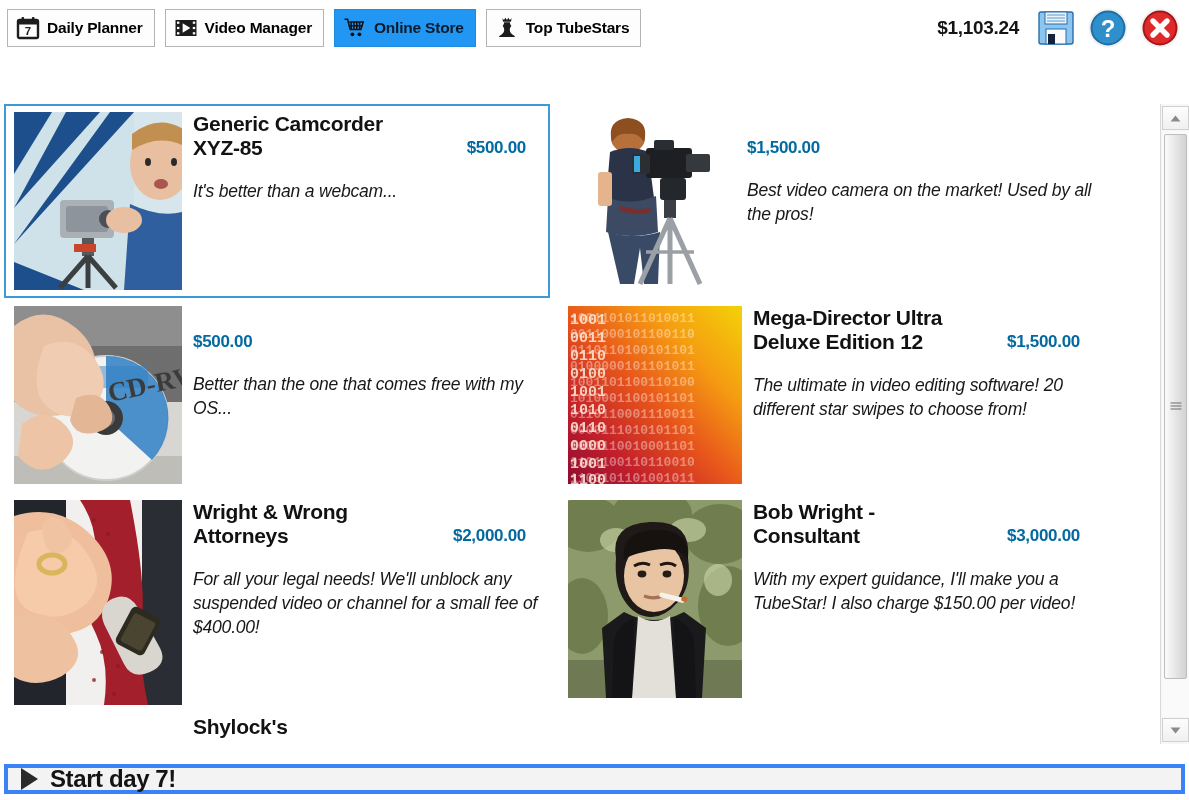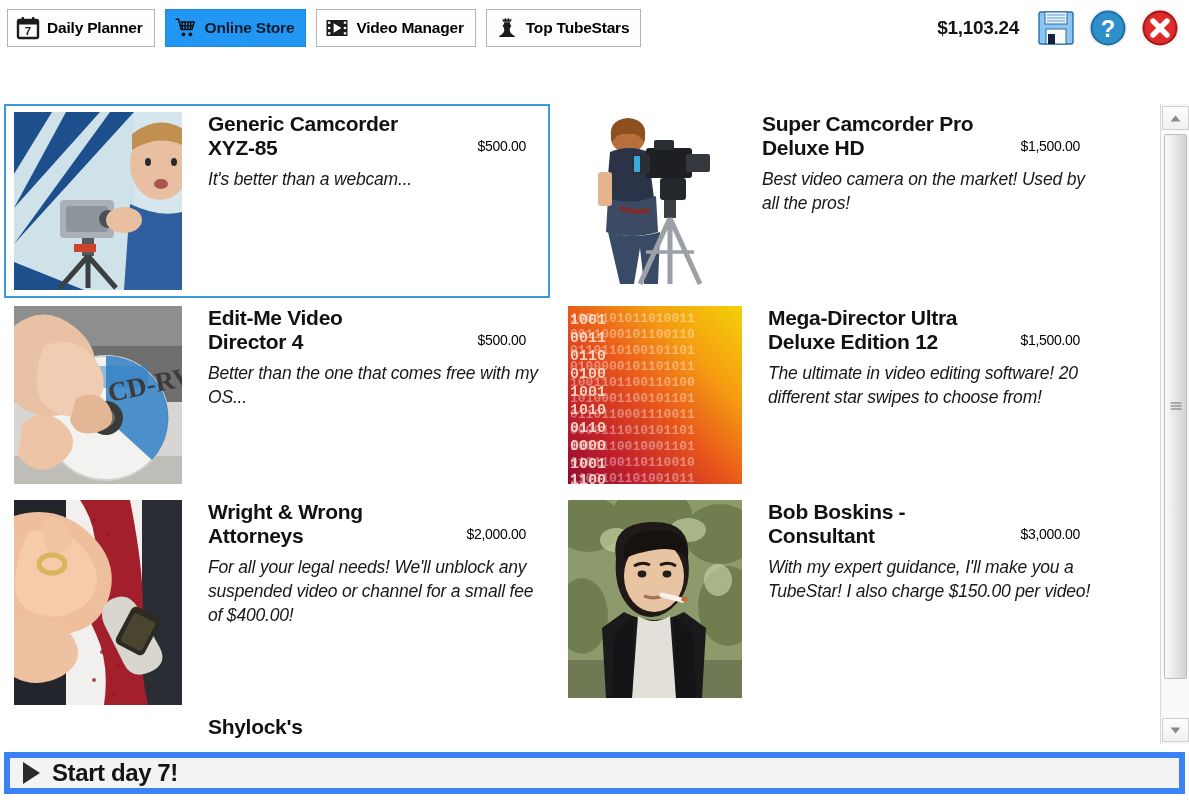--- a/index.html
+++ b/index.html
@@ -104,48 +104,48 @@
     width: 168px;
     height: 178px;
     flex: 0 0 168px;
     background: #be185d;
     overflow: hidden;
     position: relative;
   }
   .thumb svg { display:block; width: 100%; height: 100%; }
   .info {
     flex: 1 1 auto;
-    padding-left: 26px;
+    padding-left: 11px;
     min-width: 0;
   }
   .titlerow {
     display: flex;
     align-items: flex-start;
     justify-content: space-between;
     gap: 10px;
   }
   .ptitle {
     font-size: 21px;
     font-weight: bold;
     color: #121212;
     line-height: 1.12;
     letter-spacing: -0.3px;
     max-width: 215px;
   }
   .pprice {
-    font-size: 14px;
-    font-weight: normal;
-    color: #000000;
+    font-size: 17px;
+    font-weight: bold;
+    color: #0369a1;
     white-space: nowrap;
     letter-spacing: -0.3px;
     padding-top: 26px;
     padding-right: 18px;
   }
   .pdesc {
-    margin-top: 8px;
+    margin-top: 20px;
     font-size: 17.5px;
     font-style: italic;
     color: #18181a;
     line-height: 1.38;
     letter-spacing: -0.2px;
     max-width: 360px;
   }
 
   
   .scrollbar {
@@ -191,23 +191,23 @@
   .sb-grip i {
     display: block; height: 1px; background: #6d6d6d;
     margin-bottom: 2px;
   }
 
   
   .statusbar {
     position: absolute;
     left: 4px; bottom: 6px;
     width: 1181px;
-    height: 42px;
+    height: 30px;
     background: #f3f3f3;
-    border: 6px solid #3b82f6;
+    border: 4px solid #3b82f6;
     box-sizing: border-box;
     display: flex;
     align-items: center;
     padding-left: 13px;
     gap: 12px;
     cursor: pointer;
   }
   .play-tri {
     width: 0; height: 0;
     border-left: 17px solid #2a2a2a;
@@ -231,53 +231,53 @@
       <span class="tab-icon">
         <svg viewBox="0 0 24 24">
           <rect x="2" y="4" width="20" height="18" rx="1.5" fill="none" stroke="#1c1c1c" stroke-width="2.4"></rect>
           <rect x="2" y="4" width="20" height="4.5" fill="#1c1c1c"></rect>
           <rect x="5.5" y="1" width="2.6" height="4.5" rx="1" fill="#1c1c1c"></rect>
           <rect x="15.9" y="1" width="2.6" height="4.5" rx="1" fill="#1c1c1c"></rect>
           <text x="12" y="19.2" font-family="Liberation Sans, sans-serif" font-size="11.5" font-weight="bold" fill="#1c1c1c" text-anchor="middle">7</text>
         </svg>
       </span>
       <span class="tab-label">Daily Planner</span>
-    </div>
-
-    <div class="tab active">
-      <span class="tab-icon">
-        <svg viewBox="0 0 24 24">
-          <g fill="none" stroke="#101010" stroke-width="1.5">
-            <path d="M1.5 3.2 h3.1 l2.6 10.4 h10.6 l2.4 -7.6 h-13.8"></path>
-            <path d="M8.2 6 v7.5 M11 6 v7.5 M13.8 6 v7.5 M16.6 6 v7.5"></path>
-            <path d="M6.6 9.8 h13"></path>
-          </g>
-          <circle cx="9.4" cy="18.3" r="1.9" fill="#101010"></circle>
-          <circle cx="16.4" cy="18.3" r="1.9" fill="#101010"></circle>
-        </svg>
-      </span>
-      <span class="tab-label">Online Store</span>
     </div>
 
     <div class="tab">
       <span class="tab-icon">
         <svg viewBox="0 0 24 24">
           <rect x="1.5" y="4" width="21" height="16" fill="#1c1c1c"></rect>
           <g fill="#ffffff">
             <rect x="3" y="5.6" width="2.4" height="2.2"></rect>
             <rect x="3" y="10.9" width="2.4" height="2.2"></rect>
             <rect x="3" y="16.2" width="2.4" height="2.2"></rect>
             <rect x="18.8" y="5.6" width="2.4" height="2.2"></rect>
             <rect x="18.8" y="10.9" width="2.4" height="2.2"></rect>
             <rect x="18.8" y="16.2" width="2.4" height="2.2"></rect>
             <polygon points="8.6,7.2 16.4,12 8.6,16.8"></polygon>
           </g>
         </svg>
       </span>
       <span class="tab-label">Video Manager</span>
+    </div>
+
+    <div class="tab active">
+      <span class="tab-icon">
+        <svg viewBox="0 0 24 24">
+          <g fill="none" stroke="#101010" stroke-width="1.5">
+            <path d="M1.5 3.2 h3.1 l2.6 10.4 h10.6 l2.4 -7.6 h-13.8"></path>
+            <path d="M8.2 6 v7.5 M11 6 v7.5 M13.8 6 v7.5 M16.6 6 v7.5"></path>
+            <path d="M6.6 9.8 h13"></path>
+          </g>
+          <circle cx="9.4" cy="18.3" r="1.9" fill="#101010"></circle>
+          <circle cx="16.4" cy="18.3" r="1.9" fill="#101010"></circle>
+        </svg>
+      </span>
+      <span class="tab-label">Online Store</span>
     </div>
 
     <div class="tab">
       <span class="tab-icon">
         <svg viewBox="0 0 24 24">
           <g fill="#1c1c1c">
             <path d="M7.4 2.2 l1.6 1.8 1.3 -2.2 1.7 2.2 1.3 -2.2 1.6 2.2 1.7 -1.8 -0.6 3.6 h-8z"></path>
             <path d="M9.2 6.3 h5.6 c0.2 1.8 0.9 2.8 1.6 3.8 -1 0.9 -1.6 2.3 -1.6 3.9
                      0 1.9 1 3.4 2.6 4.4 1.6 1 2.6 1.6 2.6 2.6 h-16 c0 -1 1 -1.6 2.6 -2.6
                      1.6 -1 2.6 -2.5 2.6 -4.4 0 -1.6 -0.6 -3 -1.6 -3.9 0.7 -1 1.4 -2 1.6 -3.8z"></path>
@@ -380,21 +380,20 @@
           <rect x="86" y="28" width="20" height="10" rx="2" fill="#2a2d31"></rect>
           <rect x="92" y="66" width="26" height="22" rx="3" fill="#24272b"></rect>
           <rect x="96" y="88" width="12" height="18" fill="#3b3e43"></rect>
           <path d="M102 106 L72 172 M102 106 L132 172 M102 106 v66" stroke="#9aa0a6" stroke-width="5" fill="none"></path>
           <path d="M78 140 h48" stroke="#9aa0a6" stroke-width="3.5" fill="none"></path>
           <path d="M52 96 q18 6 30 2" stroke="#7a2f2f" stroke-width="5" fill="none"></path>
         </svg>
       </div>
       <div class="info">
         <div class="titlerow">
-          <div class="ptitle">Super Camcorder Pro Deluxe HD</div>
           <div class="pprice">$1,500.00</div>
         </div>
         <div class="pdesc">Best video camera on the market! Used by all the pros!</div>
       </div>
     </div>
   </div>
 
   <div class="row">
 
     <div class="cell">
@@ -412,21 +411,20 @@
           <circle cx="92" cy="112" r="17" fill="#3a3a3a"></circle>
           <circle cx="92" cy="112" r="9" fill="#6a6a6a"></circle>
           <path d="M0 20 q30 -24 62 2 q26 22 18 54 q-10 36 -48 34 q-36 -4 -44 -40z" fill="#e9c1a4"></path>
           <path d="M30 40 q34 -14 54 18 q14 24 -6 44 q-22 18 -46 -2 q-18 -18 -2 -60z" fill="#f0cdb2"></path>
           <path d="M62 92 q24 -10 34 10 q8 18 -12 24 q-22 6 -28 -12z" fill="#e3b696"></path>
           <path d="M8 118 q24 -20 44 2 q16 18 -4 36 q-24 18 -44 -6z" fill="#eec4a7"></path>
         </svg>
       </div>
       <div class="info">
         <div class="titlerow">
-          <div class="ptitle">Edit-Me Video Director 4</div>
           <div class="pprice">$500.00</div>
         </div>
         <div class="pdesc">Better than the one that comes free with my OS...</div>
       </div>
     </div>
 
     <div class="cell">
       <div class="thumb" style="width:174px;flex:0 0 174px">
         <svg viewBox="0 0 174 178" preserveAspectRatio="none">
           <defs>
@@ -543,21 +541,21 @@
           <rect x="92" y="92" width="26" height="5" rx="2" transform="rotate(14 92 92)" fill="#f5f2ec"></rect>
           <rect x="114" y="96" width="6" height="5" rx="2" transform="rotate(14 114 96)" fill="#c96a2c"></rect>
           <path d="M56 112 q30 16 60 0 l22 16 -4 70 h-96 l-4 -70z" fill="#1a1a1c"></path>
           <path d="M70 116 q16 10 32 0 l6 82 h-44z" fill="#e3e0da"></path>
           <path d="M66 118 q-16 6 -20 22 l-2 58 h20z" fill="#141416"></path>
           <path d="M106 118 q16 6 20 22 l2 58 h-20z" fill="#141416"></path>
         </svg>
       </div>
       <div class="info">
         <div class="titlerow">
-          <div class="ptitle">Bob Boskins - Consultant</div>
+          <div class="ptitle">Bob Wright - Consultant</div>
           <div class="pprice">$3,000.00</div>
         </div>
         <div class="pdesc">With my expert guidance, I'll make you a TubeStar! I also charge $150.00 per video!</div>
       </div>
     </div>
   </div>
 
   <div class="row">
     <div class="cell" style="padding-top:0">
       <div class="thumb" style="height:40px;background:#ffffff"></div>

